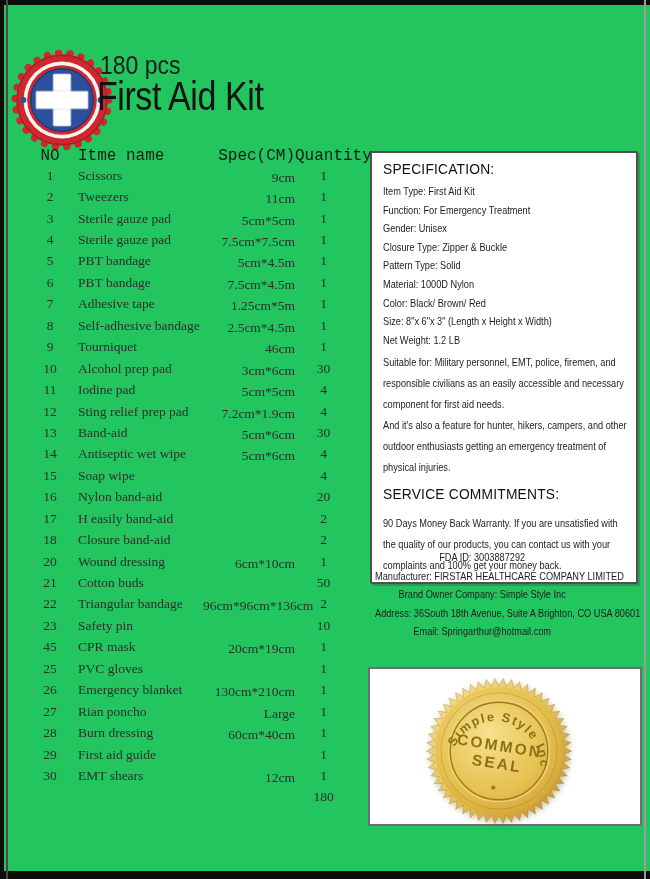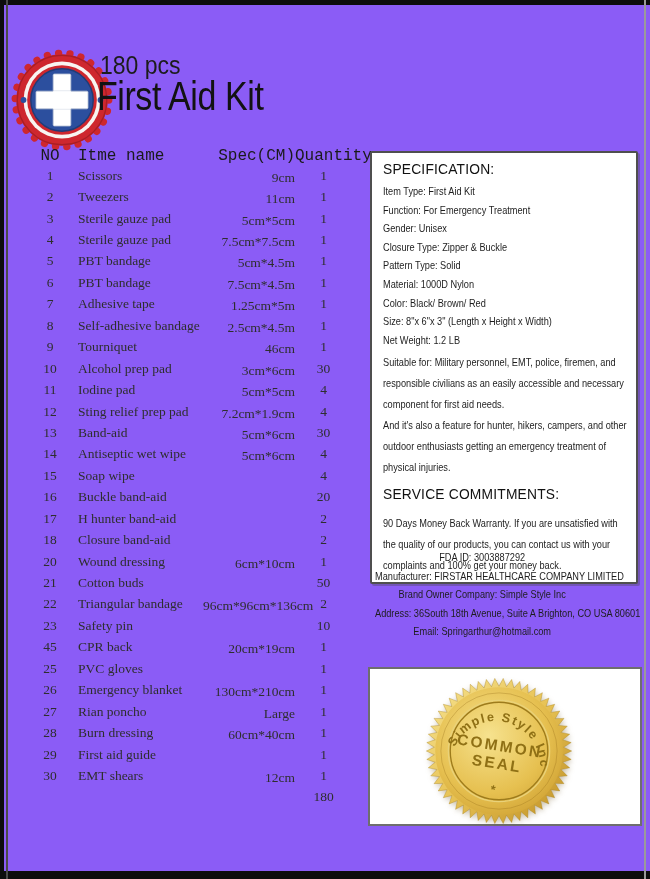--- a/index.html
+++ b/index.html
@@ -1,17 +1,17 @@
 <!DOCTYPE html>
 <html><head>
 <meta charset="utf-8">
 <style>
   html,body{margin:0;padding:0;background:#fff;}
   .page{
-    position:relative;width:650px;height:879px;background:#8b5cf6;overflow:hidden;
+    position:relative;width:650px;height:879px;background:#22c55e;overflow:hidden;
     font-family:"Liberation Sans",sans-serif;color:#222;
   }
   
   .frame-top{position:absolute;left:0;top:0;width:650px;height:5px;background:#0d0d0d;}
   .frame-bottom{position:absolute;left:0;top:871px;width:650px;height:8px;background:#0d0d0d;}
   .frame-left{position:absolute;left:0;top:0;width:4px;height:879px;background:#0d0d0d;}
   .frame-left-inner{position:absolute;left:6px;top:0;width:2px;height:879px;background:#4a4a4a;}
   .frame-right{position:absolute;left:644px;top:0;width:2px;height:879px;background:#9a9a9a;}
 
   
@@ -212,28 +212,28 @@
 
   <tr>
     <td class="cell-no">15</td>
     <td class="cell-name">Soap wipe</td>
     <td class="cell-spec"></td>
     <td class="cell-qty">4</td>
   </tr>
 
   <tr>
     <td class="cell-no">16</td>
-    <td class="cell-name">Buckle band-aid</td>
+    <td class="cell-name">Nylon band-aid</td>
     <td class="cell-spec"></td>
     <td class="cell-qty">20</td>
   </tr>
 
   <tr>
     <td class="cell-no">17</td>
-    <td class="cell-name">H hunter band-aid</td>
+    <td class="cell-name">H easily band-aid</td>
     <td class="cell-spec"></td>
     <td class="cell-qty">2</td>
   </tr>
 
   <tr>
     <td class="cell-no">18</td>
     <td class="cell-name">Closure band-aid</td>
     <td class="cell-spec"></td>
     <td class="cell-qty">2</td>
   </tr>
@@ -262,21 +262,21 @@
 
   <tr>
     <td class="cell-no">23</td>
     <td class="cell-name">Safety pin</td>
     <td class="cell-spec"></td>
     <td class="cell-qty">10</td>
   </tr>
 
   <tr>
     <td class="cell-no">45</td>
-    <td class="cell-name">CPR back</td>
+    <td class="cell-name">CPR mask</td>
     <td class="cell-spec">20cm*19cm</td>
     <td class="cell-qty">1</td>
   </tr>
 
   <tr>
     <td class="cell-no">25</td>
     <td class="cell-name">PVC gloves</td>
     <td class="cell-spec"></td>
     <td class="cell-qty">1</td>
   </tr>

